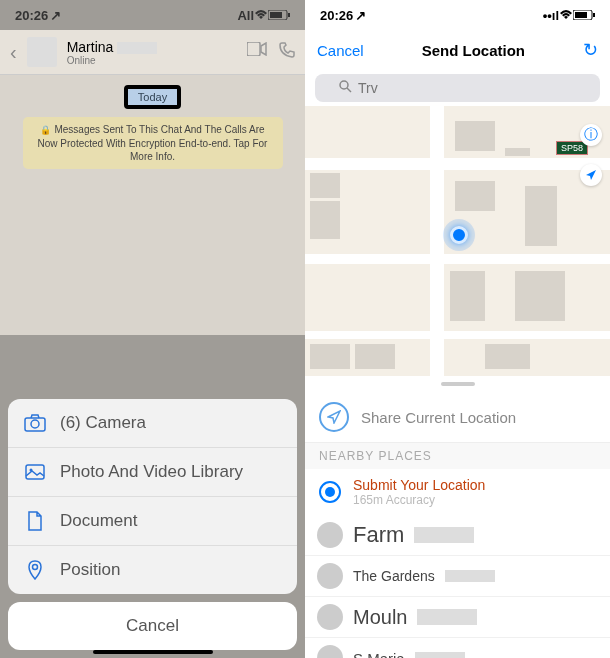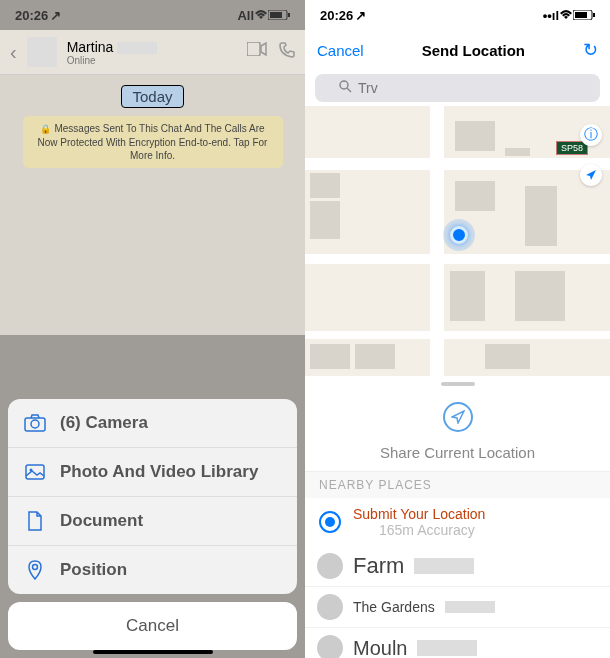--- a/index.html
+++ b/index.html
@@ -17,30 +17,30 @@
 .chat-header { background: #e7e2da; height: 45px; display: flex; align-items: center; padding: 0 10px; gap: 10px; border-bottom: 1px solid #ccc; }
 .back-chevron { font-size: 20px; color: #888; }
 .avatar-square { width: 30px; height: 30px; background: #ddd; border-radius: 2px; }
 .name-block { flex: 1; }
 .contact-name { font-size: 14px; font-weight: 500; }
 .contact-status { font-size: 10px; color: #777; }
 .header-icons { display: flex; gap: 12px; color: #999; }
 
 
 .chat-body { background: #d9d4cc; position: relative; height: 260px; padding: 10px; }
-.today-chip { background: #b8cfe8; color: #345; font-size: 15px; padding: 2px 10px; border-radius: 4px; margin: 0 auto 8px; width: fit-content; border: 1px solid #000000; }
+.today-chip { background: #b8cfe8; color: #345; font-size: 11px; padding: 2px 10px; border-radius: 4px; margin: 0 auto 8px; width: fit-content; border: 4px solid #000000; }
 .encryption-msg { background: #e8deb0; color: #444; font-size: 10px; padding: 6px 10px; border-radius: 5px; max-width: 260px; margin: 0 auto; text-align: center; line-height: 1.3; }
 
 
 .dim-overlay { position: absolute; inset: 0; background: rgba(50,50,50,0.35); }
 
 
 .action-sheet { position: absolute; bottom: 0; left: 0; right: 0; padding: 8px; }
 .sheet-panel { background: #f2f2f2; border-radius: 12px; overflow: hidden; margin-bottom: 8px; }
-.sheet-item { display: flex; align-items: center; gap: 14px; padding: 13px 16px; border-bottom: 1px solid #ddd; font-weight: bold; }
+.sheet-item { display: flex; align-items: center; gap: 14px; padding: 13px 16px; border-bottom: 1px solid #ddd; }
 .sheet-item:last-child { border-bottom: none; }
 .sheet-icon { width: 22px; height: 22px; display: flex; align-items: center; justify-content: center; color: #2a73d8; }
 .sheet-label { font-size: 17px; color: #555; }
 .sheet-cancel { background: #fff; border-radius: 12px; text-align: center; padding: 14px; font-size: 17px; color: #555; }
 .home-indicator { position: absolute; bottom: 4px; left: 50%; transform: translateX(-50%); width: 120px; height: 4px; background: #000; border-radius: 4px; }
 
 
 .loc-header { height: 40px; display: flex; align-items: center; padding: 0 12px; justify-content: space-between; }
 .loc-cancel { color: #007aff; font-size: 15px; }
 .loc-title { font-size: 15px; font-weight: 600; }
@@ -53,29 +53,29 @@
 .map-block { position: absolute; background: #d8d3cb; }
 .map-road { position: absolute; background: #fff; }
 .route-sign { position: absolute; top: 35px; right: 22px; background: #14532d; color: #fff; font-size: 9px; padding: 1px 4px; border: 1px solid #c77; }
 .info-btn { position: absolute; top: 18px; right: 8px; width: 22px; height: 22px; border-radius: 11px; background: #fff; display: flex; align-items: center; justify-content: center; color: #007aff; box-shadow: 0 1px 3px rgba(0,0,0,0.2); font-size: 14px; }
 .arrow-btn { position: absolute; top: 58px; right: 8px; width: 22px; height: 22px; border-radius: 11px; background: #fff; display: flex; align-items: center; justify-content: center; color: #007aff; box-shadow: 0 1px 3px rgba(0,0,0,0.2); }
 .current-dot { position: absolute; top: 120px; left: 145px; width: 18px; height: 18px; border-radius: 50%; background: #007aff; border: 3px solid #fff; box-shadow: 0 0 6px rgba(0,122,255,0.6); }
 .current-dot::before { content: ''; position: absolute; inset: -10px; border-radius: 50%; background: rgba(0,122,255,0.15); }
 
 
 .handle { width: 34px; height: 4px; background: #ccc; border-radius: 2px; margin: 6px auto; }
-.share-row { display: flex; align-items: center; gap: 12px; padding: 10px 14px; border-bottom: 1px solid #eee; flex-direction: column; }
+.share-row { display: flex; align-items: center; gap: 12px; padding: 10px 14px; border-bottom: 1px solid #eee; }
 .share-icon { width: 30px; height: 30px; border-radius: 15px; border: 2px solid #5aa2e8; display: flex; align-items: center; justify-content: center; color: #5aa2e8; }
 .share-label { font-size: 15px; color: #888; }
 .section-header { font-size: 12px; color: #aaa; letter-spacing: 1px; padding: 6px 14px; background: #f8f8f8; }
 .submit-row { display: flex; align-items: center; gap: 12px; padding: 8px 14px; }
 .radio-ring { width: 22px; height: 22px; border-radius: 11px; border: 2px solid #007aff; display: flex; align-items: center; justify-content: center; }
 .radio-dot { width: 10px; height: 10px; border-radius: 5px; background: #007aff; }
 .submit-text { font-size: 14px; color: #c2410c; }
-.submit-sub { font-size: 14px; color: #bbb; margin-left: 26px; }
+.submit-sub { font-size: 12px; color: #bbb; }
 .place-row { display: flex; align-items: center; gap: 10px; padding: 7px 12px; border-bottom: 1px solid #f0f0f0; }
 .place-icon { width: 26px; height: 26px; border-radius: 13px; background: #ccc; }
 .place-name { font-size: 18px; color: #444; }
 .place-block { height: 16px; background: #ddd; }
 </style>
 </head>
 <body>
 
 <div class="phone phone-left">
   <div class="dim-overlay"></div>

